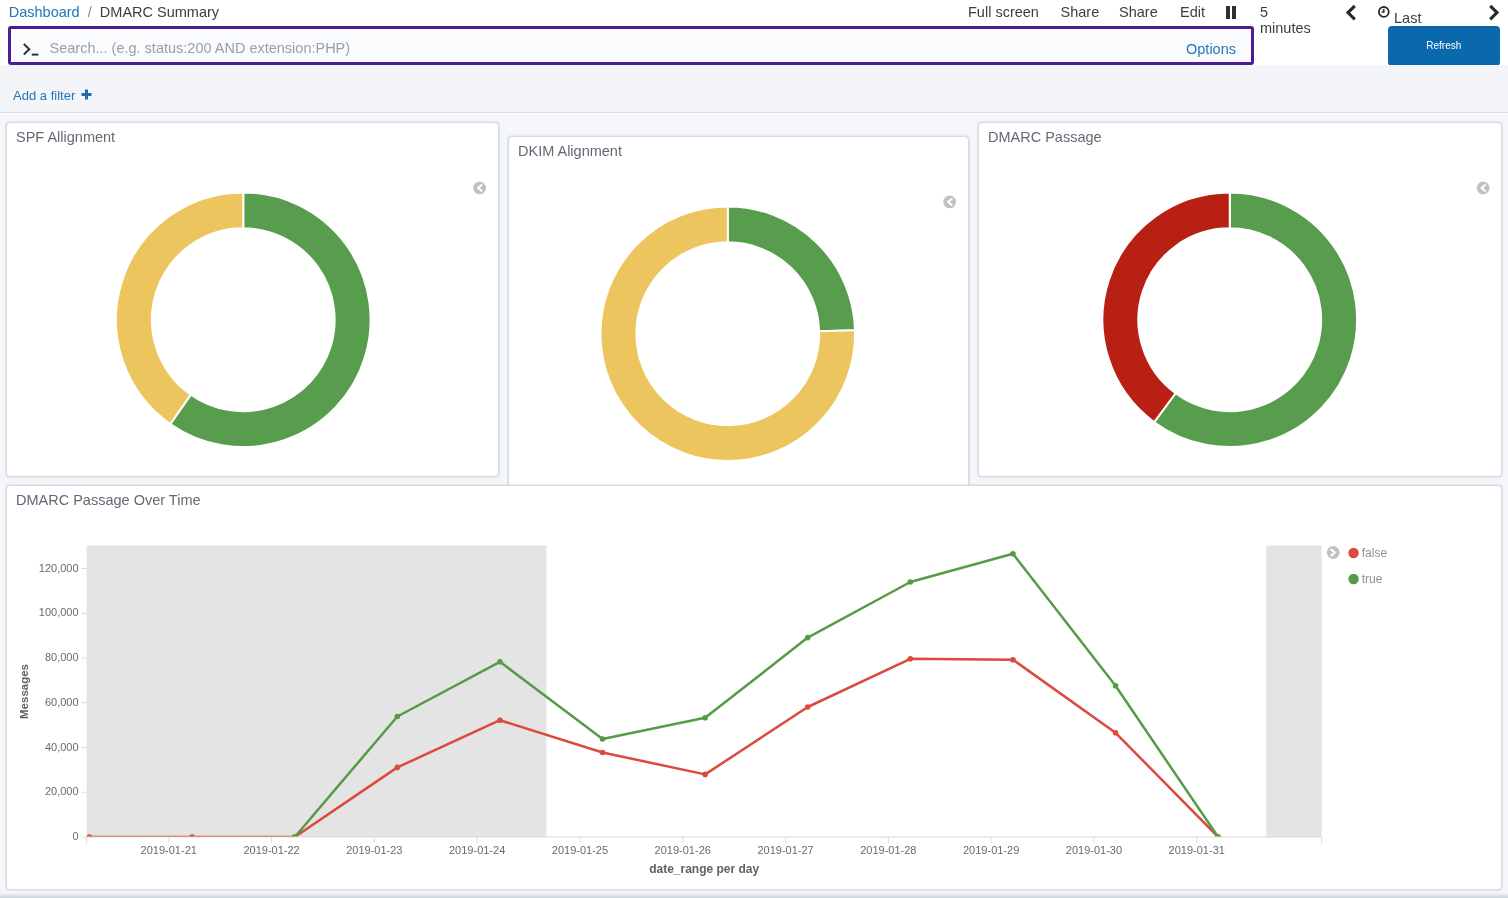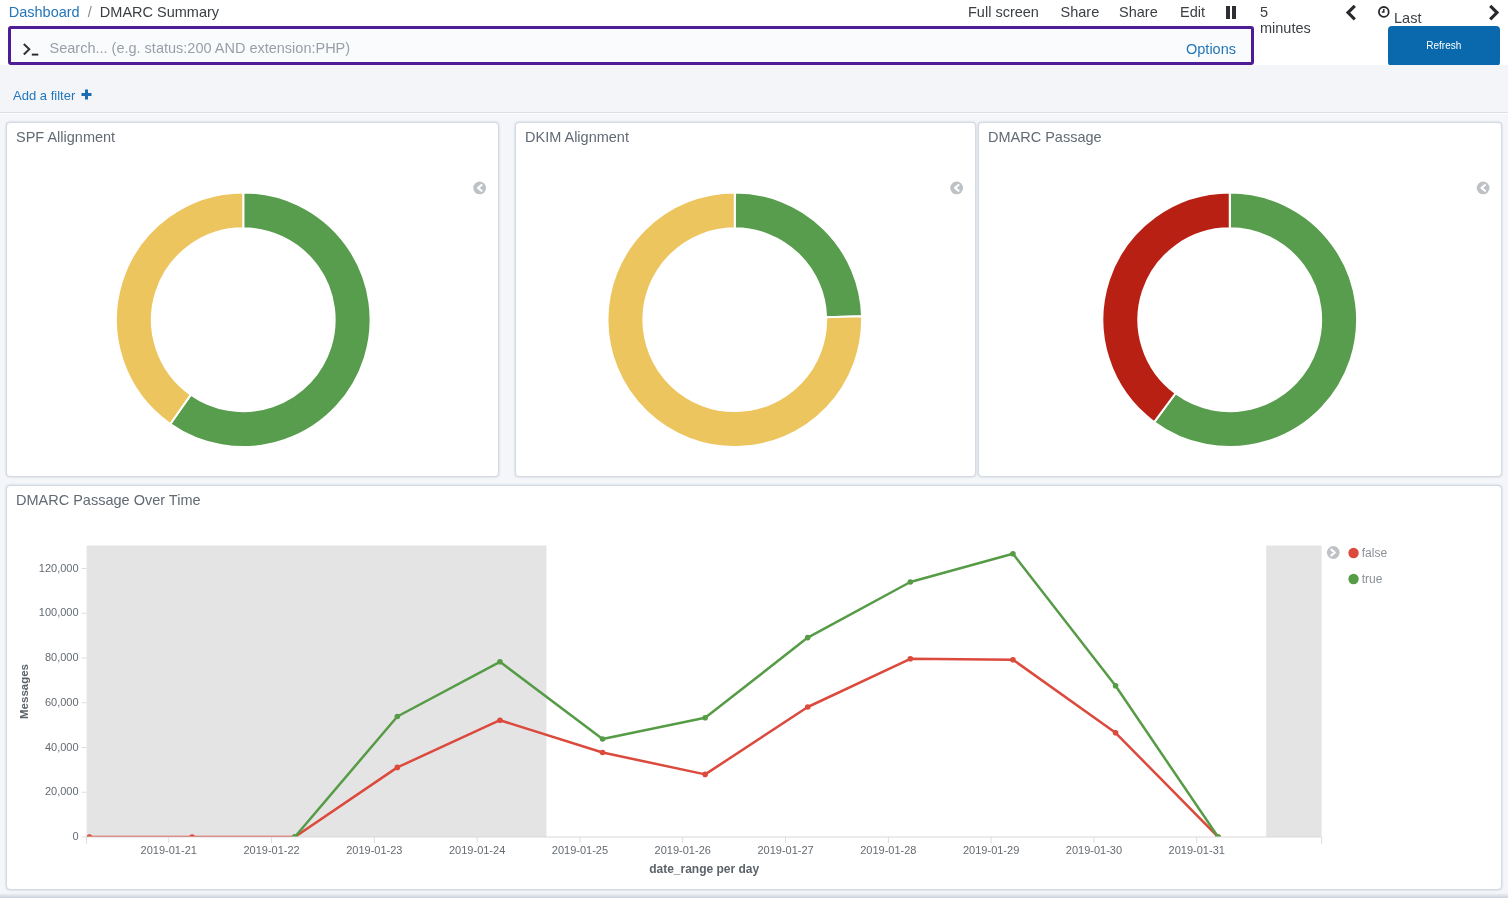--- a/index.html
+++ b/index.html
@@ -62,21 +62,21 @@
     <div class="ptitle">SPF Allignment</div>
     <svg width="492" height="354" style="position:absolute;left:0;top:0;" viewBox="0 0 492.5 354.5">
       <path d="M236.50,69.50 A127.5,127.5 0 1 1 163.37,301.44 L184.02,271.95 A91.5,91.5 0 1 0 236.50,105.50 Z" fill="#589d4d" stroke="#ffffff" stroke-width="2"></path>
       <path d="M163.37,301.44 A127.5,127.5 0 0 1 236.50,69.50 L236.50,105.50 A91.5,91.5 0 0 0 184.02,271.95 Z" fill="#edc55f" stroke="#ffffff" stroke-width="2"></path>
       <g transform="translate(473.2,65.0)">
         <circle cx="0" cy="0" r="6.4" fill="#bec2c6"></circle>
         <path d="M1.9,-2.9 L-1.6,0 L1.9,2.9" stroke="#ffffff" stroke-width="2.1" fill="none" stroke-linecap="round" stroke-linejoin="round"></path>
       </g>
     </svg>
   </div>
-  <div class="panel" style="left:508.0px;top:122.0px;width:460.5px;height:354.5px;margin-left:7px;">
+  <div class="panel" style="left:508.0px;top:136px;width:460.5px;height:354.5px;">
     <div class="ptitle">DKIM Alignment</div>
     <svg width="460" height="354" style="position:absolute;left:0;top:0;" viewBox="0 0 460.5 354.5">
       <path d="M219.00,69.50 A127.5,127.5 0 0 1 346.45,193.44 L310.46,194.45 A91.5,91.5 0 0 0 219.00,105.50 Z" fill="#589d4d" stroke="#ffffff" stroke-width="2"></path>
       <path d="M346.45,193.44 A127.5,127.5 0 1 1 219.00,69.50 L219.00,105.50 A91.5,91.5 0 1 0 310.46,194.45 Z" fill="#edc55f" stroke="#ffffff" stroke-width="2"></path>
       <g transform="translate(441.2,65.0)">
         <circle cx="0" cy="0" r="6.4" fill="#bec2c6"></circle>
         <path d="M1.9,-2.9 L-1.6,0 L1.9,2.9" stroke="#ffffff" stroke-width="2.1" fill="none" stroke-linecap="round" stroke-linejoin="round"></path>
       </g>
     </svg>
   </div>

